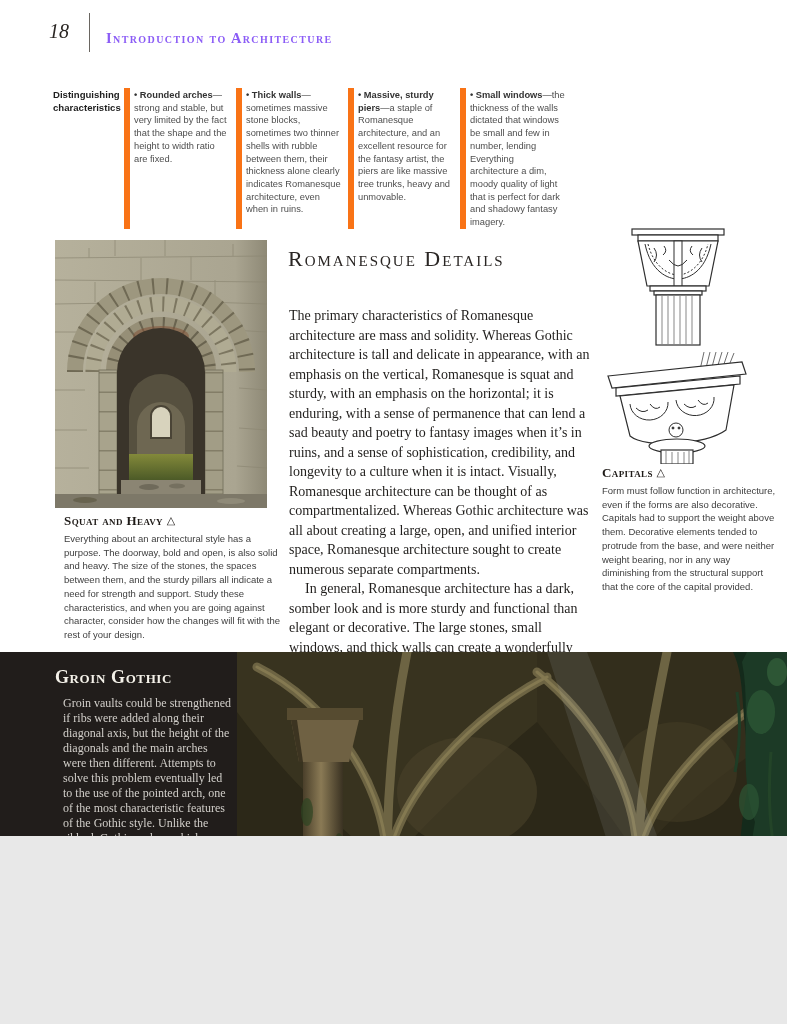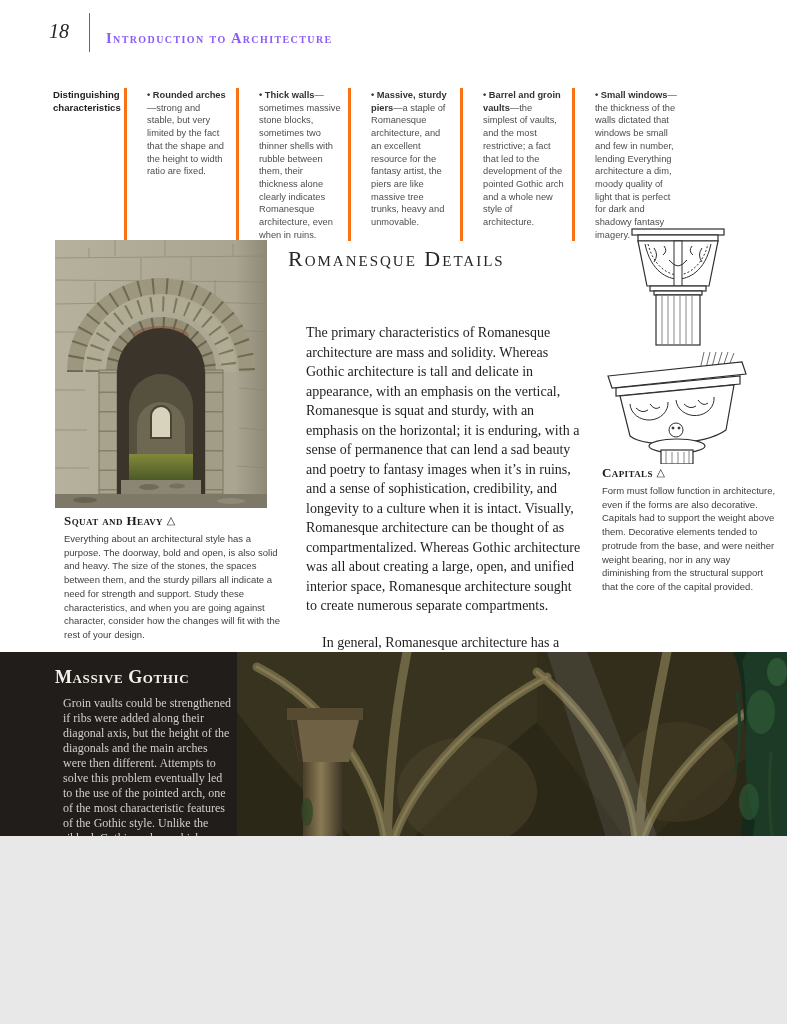--- a/index.html
+++ b/index.html
@@ -9,34 +9,34 @@
   
   .folio{position:absolute;left:49px;top:20px;font-size:20px;font-style:italic;color:#2b2724;}
   .head-rule{position:absolute;left:89px;top:13px;width:1px;height:39px;background:#6a6661;}
   .running-head{position:absolute;left:106px;top:30px;font-size:14.5px;font-weight:bold;
         font-variant:small-caps;letter-spacing:1.4px;color:#8b5cf6;}
 
   
   .chars{position:absolute;left:53px;top:88px;width:684px;display:flex;align-items:stretch;}
   .chars-label{width:71px;flex:0 0 71px;font-family:"Liberation Sans",sans-serif;font-weight:bold;
         font-size:9.6px;line-height:12.5px;color:#1e1e1e;padding-top:1px;}
-  .char-col{flex:0 0 112px;width:112px;box-sizing:border-box;border-left:3px solid #f97316;
-        padding:1px 7px 0 20px;min-height:118px;}
+  .char-col{flex:0 0 112px;width:112px;box-sizing:border-box;border-left:6px solid #f97316;
+        padding:1px 7px 0 4px;min-height:118px;}
   .char-text{margin:0;font-family:"Liberation Sans",sans-serif;font-size:9.3px;line-height:12.7px;
         color:#4e4e4e;}
   .char-lead{font-weight:bold;color:#333;}
   .char-lead::before{content:"\2022\00a0";}
 
   
   .photo{position:absolute;left:55px;top:240px;width:212px;height:268px;}
   .main-title{position:absolute;left:288px;top:246px;margin:0;font-size:22px;font-weight:normal;
         font-variant:small-caps;letter-spacing:2px;color:#2a2624;white-space:nowrap;}
   .body-copy{position:absolute;left:289px;top:306px;width:309px;font-size:14px;line-height:19.5px;
         color:#201e1c;}
-  .body-copy p{margin:17px;}
+  .body-copy p{margin:0;}
   .body-copy p + p{text-indent:16px;}
 
   .caption{position:absolute;}
   .cap-title{margin:0 0 3px 0;font-size:13px;font-weight:bold;font-variant:small-caps;
         letter-spacing:.4px;color:#1f1b18;}
   .cap-marker{font-weight:normal;font-size:11px;position:relative;top:-1px;}
   .cap-text{margin:0;font-family:"Liberation Sans",sans-serif;font-size:9.5px;line-height:13.7px;
         color:#3e3e3e;}
   .squat-cap{left:64px;top:513px;width:216px;}
   .capitals-cap{left:602px;top:465px;width:174px;}
@@ -66,23 +66,20 @@
   <div class="chars">
     <div class="chars-label">Distinguishing characteristics</div>
     <div class="char-col">
       <p class="char-text"><span class="char-lead">Rounded arches</span><span>—strong and stable, but very limited by the fact that the shape and the height to width ratio are fixed.</span></p>
     </div>
     <div class="char-col">
       <p class="char-text"><span class="char-lead">Thick walls</span><span>—sometimes massive stone blocks, sometimes two thinner shells with rubble between them, their thickness alone clearly indicates Romanesque architecture, even when in ruins.</span></p>
     </div>
     <div class="char-col">
       <p class="char-text"><span class="char-lead">Massive, sturdy piers</span><span>—a staple of Romanesque architecture, and an excellent resource for the fantasy artist, the piers are like massive tree trunks, heavy and unmovable.</span></p>
-    </div>
-    <div class="char-col">
-      <p class="char-text"><span class="char-lead">Barrel and groin vaults</span><span>—the simplest of vaults, and the most restrictive; a fact that led to the development of the pointed Gothic arch and a whole new style of architecture.</span></p>
     </div>
     <div class="char-col">
       <p class="char-text"><span class="char-lead">Small windows</span><span>—the thickness of the walls dictated that windows be small and few in number, lending Everything architecture a dim, moody quality of light that is perfect for dark and shadowy fantasy imagery.</span></p>
     </div>
   </div>
 
   <svg class="photo" viewBox="0 0 212 268">
     <defs>
       <linearGradient id="grass" x1="0" y1="0" x2="0" y2="1">
         <stop offset="0" stop-color="#83893a"></stop>
@@ -234,21 +231,21 @@
     <p class="cap-text">Everything about an architectural style has a purpose. The doorway, bold and open, is also solid and heavy. The size of the stones, the spaces between them, and the sturdy pillars all indicate a need for strength and support. Study these characteristics, and when you are going against character, consider how the changes will fit with the rest of your design.</p>
   </div>
 
   <div class="caption capitals-cap">
     <p class="cap-title"><span>Capitals</span> <span class="cap-marker">△</span></p>
     <p class="cap-text">Form must follow function in architecture, even if the forms are also decorative. Capitals had to support the weight above them. Decorative elements tended to protrude from the base, and were neither weight bearing, nor in any way diminishing from the structural support that the core of the capital provided.</p>
   </div>
 
   <div class="band">
     <div class="band-copy">
-      <h2 class="band-title">Massive Gothic</h2>
+      <h2 class="band-title">Groin Gothic</h2>
       <p class="band-text">Groin vaults could be strengthened if ribs were added along their diagonal axis, but the height of the diagonals and the main arches were then different. Attempts to solve this problem eventually led to the use of the pointed arch, one of the most characteristic features of the Gothic style. Unlike the ribbed, Gothic arches, which transmitted their weight vertically as well as outward to specific points along the walls, and could be supported by the flying buttresses, barrel vaults transmitted their load evenly and uniformly outward. Therefore, they needed to be supported along their whole length by thick walls and oversized piers.</p>
     </div>
 
     <svg class="band-image" viewBox="0 0 550 372" preserveAspectRatio="none">
       <defs>
         <linearGradient id="bg" x1="0" y1="0" x2="0" y2="1">
           <stop offset="0" stop-color="#262216"></stop>
             <stop offset="0.6" stop-color="#1a1710"></stop>
             <stop offset="1" stop-color="#10100b"></stop>
         </linearGradient>

